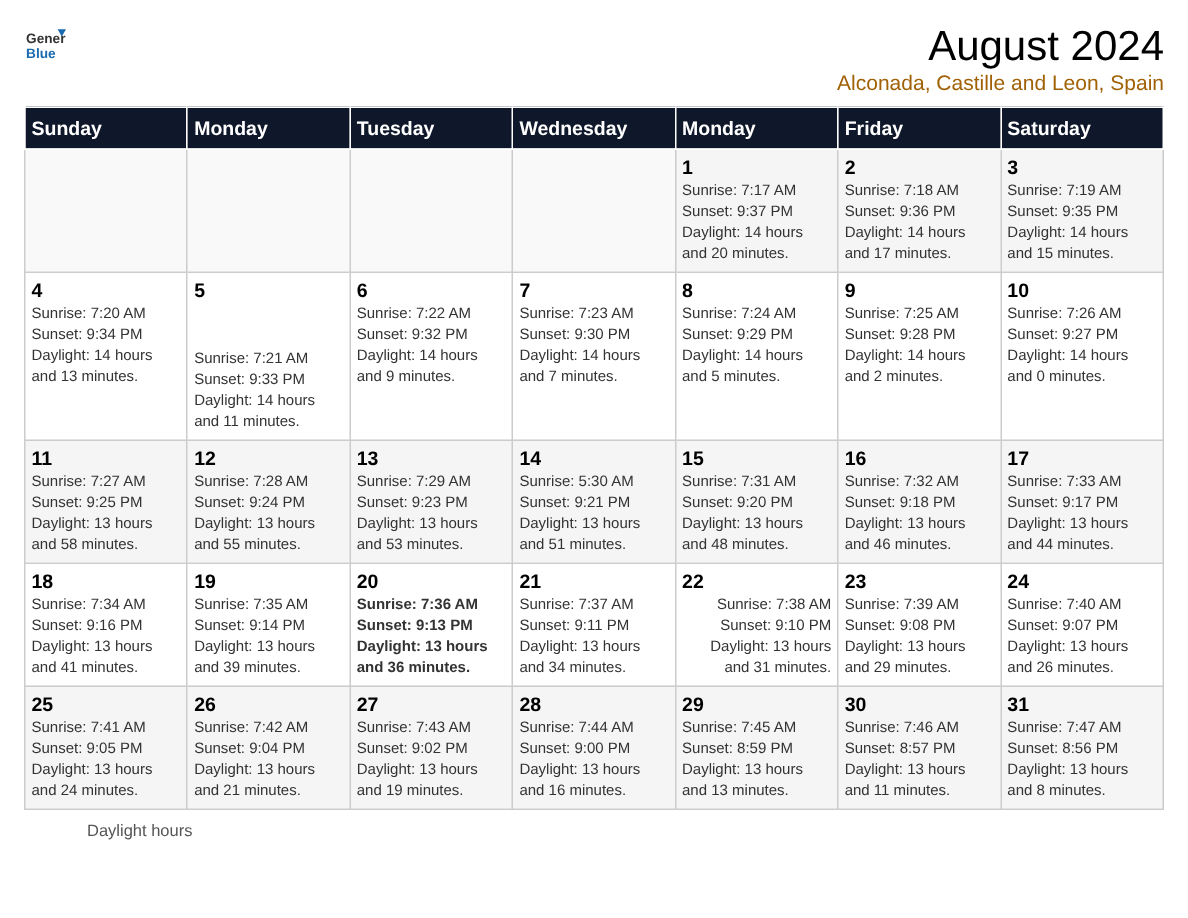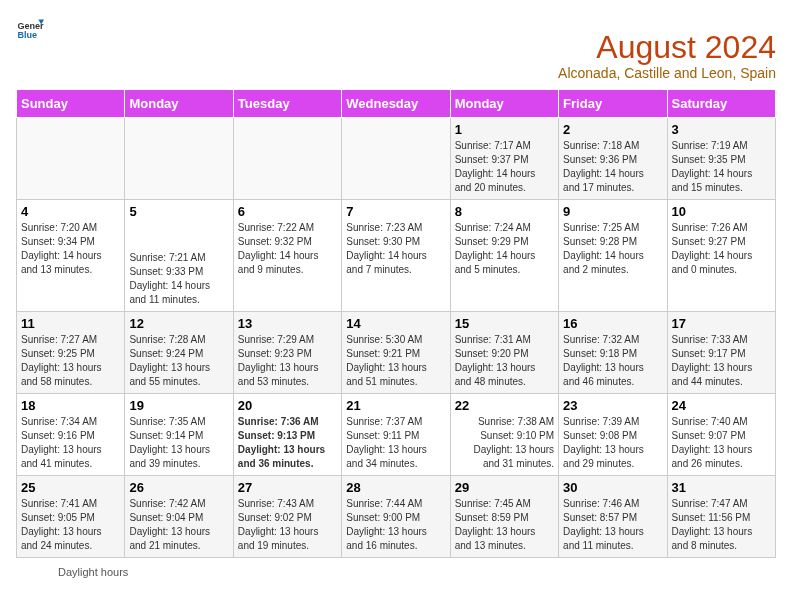--- a/index.html
+++ b/index.html
@@ -22,37 +22,36 @@
       gap: 4px;
     }
     .logo-icon {
       width: 28px;
       height: 28px;
     }
     .title-area {
       text-align: right;
     }
     .month-year {
-      font-size: 32px;
+      font-size: 28px;
       font-weight: normal;
-      color: #c2410c;
+      color: #000000;
       line-height: 1.1;
-      margin-top: 14px;
     }
     .location {
       font-size: 14px;
       color: #a16207;
     }
     .calendar {
       width: 100%;
       border-collapse: collapse;
       font-size: 11px;
     }
     .calendar thead th {
-      background-color: #d946ef;
+      background-color: #0f172a;
       color: #fff;
       padding: 6px 4px;
       text-align: left;
       font-size: 13px;
       font-weight: bold;
       border: 1px solid #fff;
     }
     .calendar tbody td {
       border: 1px solid #ccc;
       vertical-align: top;
@@ -308,20 +307,20 @@
         </td>
         <td>
           <div class="day-number">30</div>
           <div class="day-info" style="white-space: pre-line;">Sunrise: 7:46 AM
 Sunset: 8:57 PM
 Daylight: 13 hours and 11 minutes.</div>
         </td>
         <td>
           <div class="day-number">31</div>
           <div class="day-info" style="white-space: pre-line;">Sunrise: 7:47 AM
-Sunset: 11:56 PM
+Sunset: 8:56 PM
 Daylight: 13 hours and 8 minutes.</div>
         </td>
       </tr>
     </tbody>
 </table>
 
 <div class="footer-note">Daylight hours</div>
 
 </body></html>

